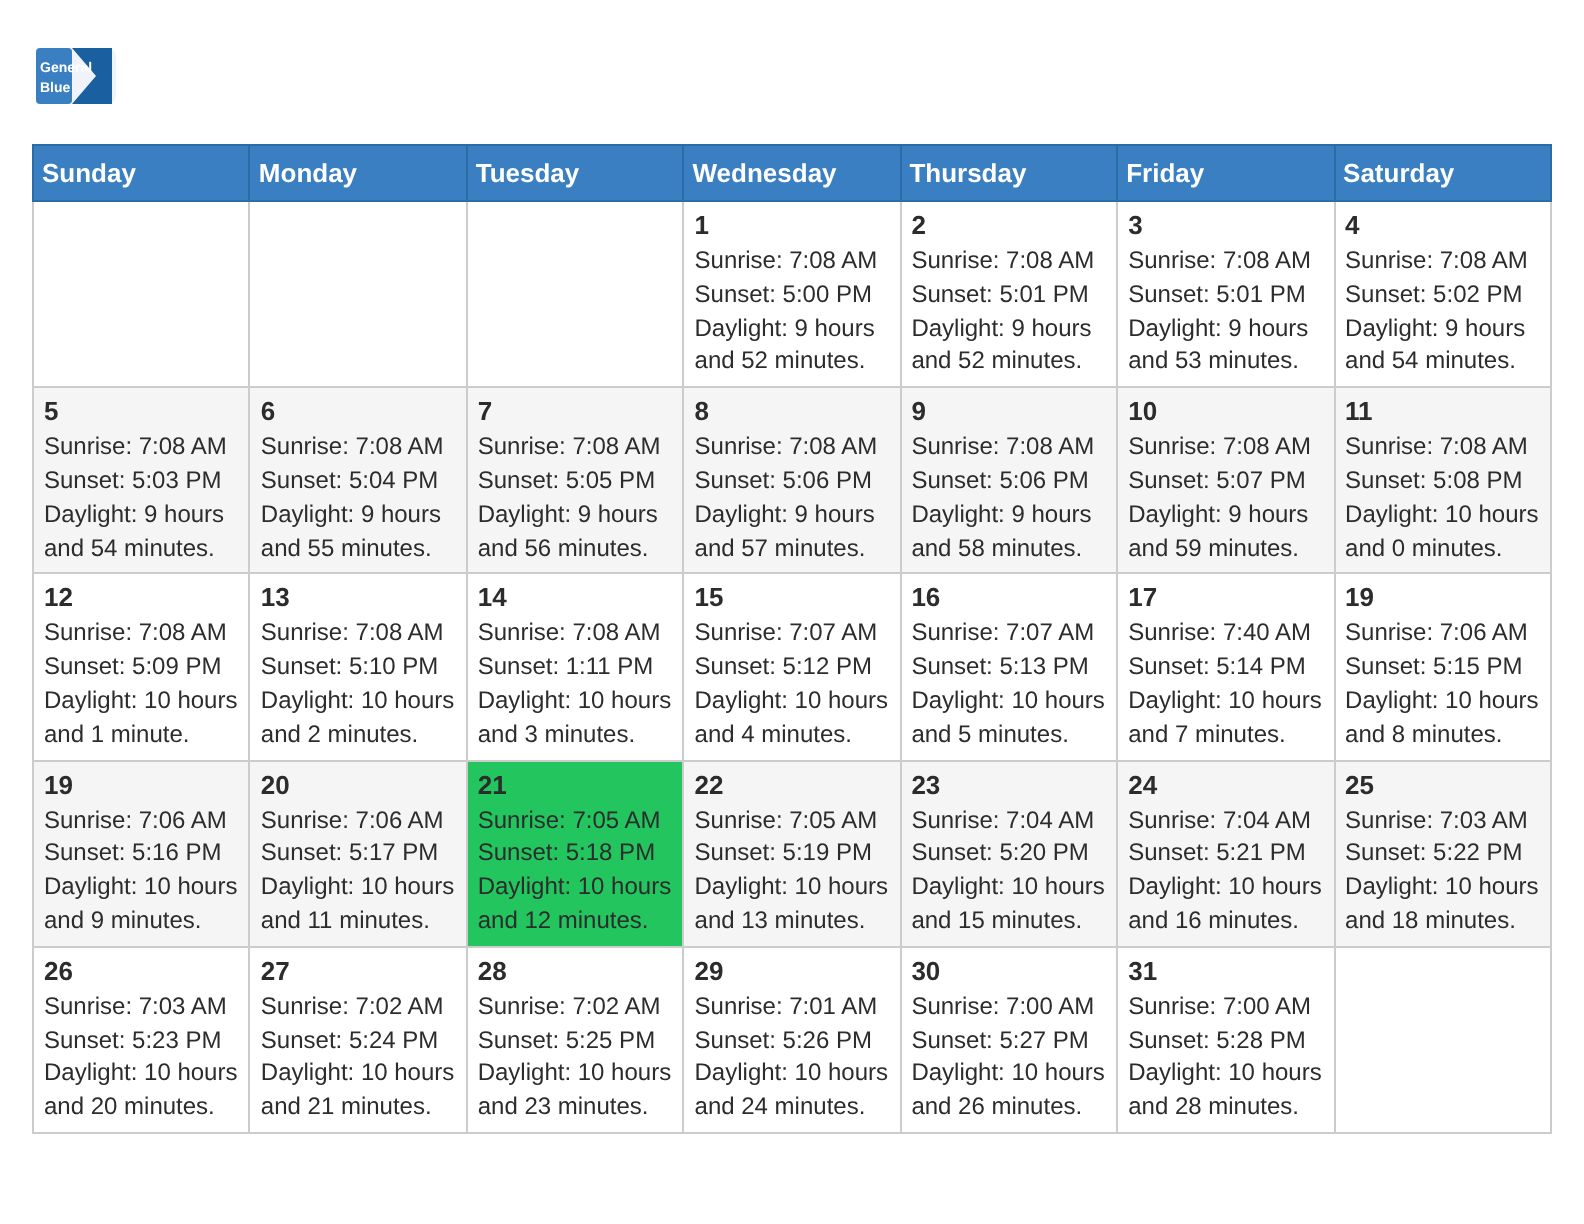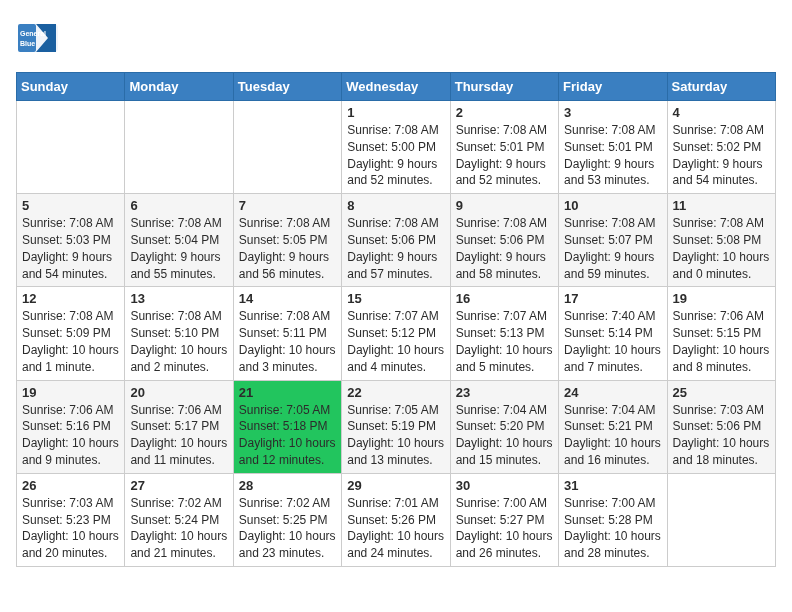--- a/index.html
+++ b/index.html
@@ -191,21 +191,21 @@
         </td>
         <td>
           <span class="day-num">13</span>
           <div class="day-info">Sunrise: 7:08 AM
 Sunset: 5:10 PM
 Daylight: 10 hours and 2 minutes.</div>
         </td>
         <td>
           <span class="day-num">14</span>
           <div class="day-info">Sunrise: 7:08 AM
-Sunset: 5:11 PM
+Sunset: 1:11 PM
 Daylight: 10 hours and 3 minutes.</div>
         </td>
         <td>
           <span class="day-num">15</span>
           <div class="day-info">Sunrise: 7:07 AM
 Sunset: 5:12 PM
 Daylight: 10 hours and 4 minutes.</div>
         </td>
         <td>
           <span class="day-num">16</span>
@@ -259,21 +259,21 @@
         </td>
         <td style="background: rgb(245, 245, 245);">
           <span class="day-num">24</span>
           <div class="day-info">Sunrise: 7:04 AM
 Sunset: 5:21 PM
 Daylight: 10 hours and 16 minutes.</div>
         </td>
         <td style="background: rgb(245, 245, 245);">
           <span class="day-num">25</span>
           <div class="day-info">Sunrise: 7:03 AM
-Sunset: 5:06 PM
+Sunset: 5:22 PM
 Daylight: 10 hours and 18 minutes.</div>
         </td>
       </tr>
       <tr>
         <td>
           <span class="day-num">26</span>
           <div class="day-info">Sunrise: 7:03 AM
 Sunset: 5:23 PM
 Daylight: 10 hours and 20 minutes.</div>
         </td>

